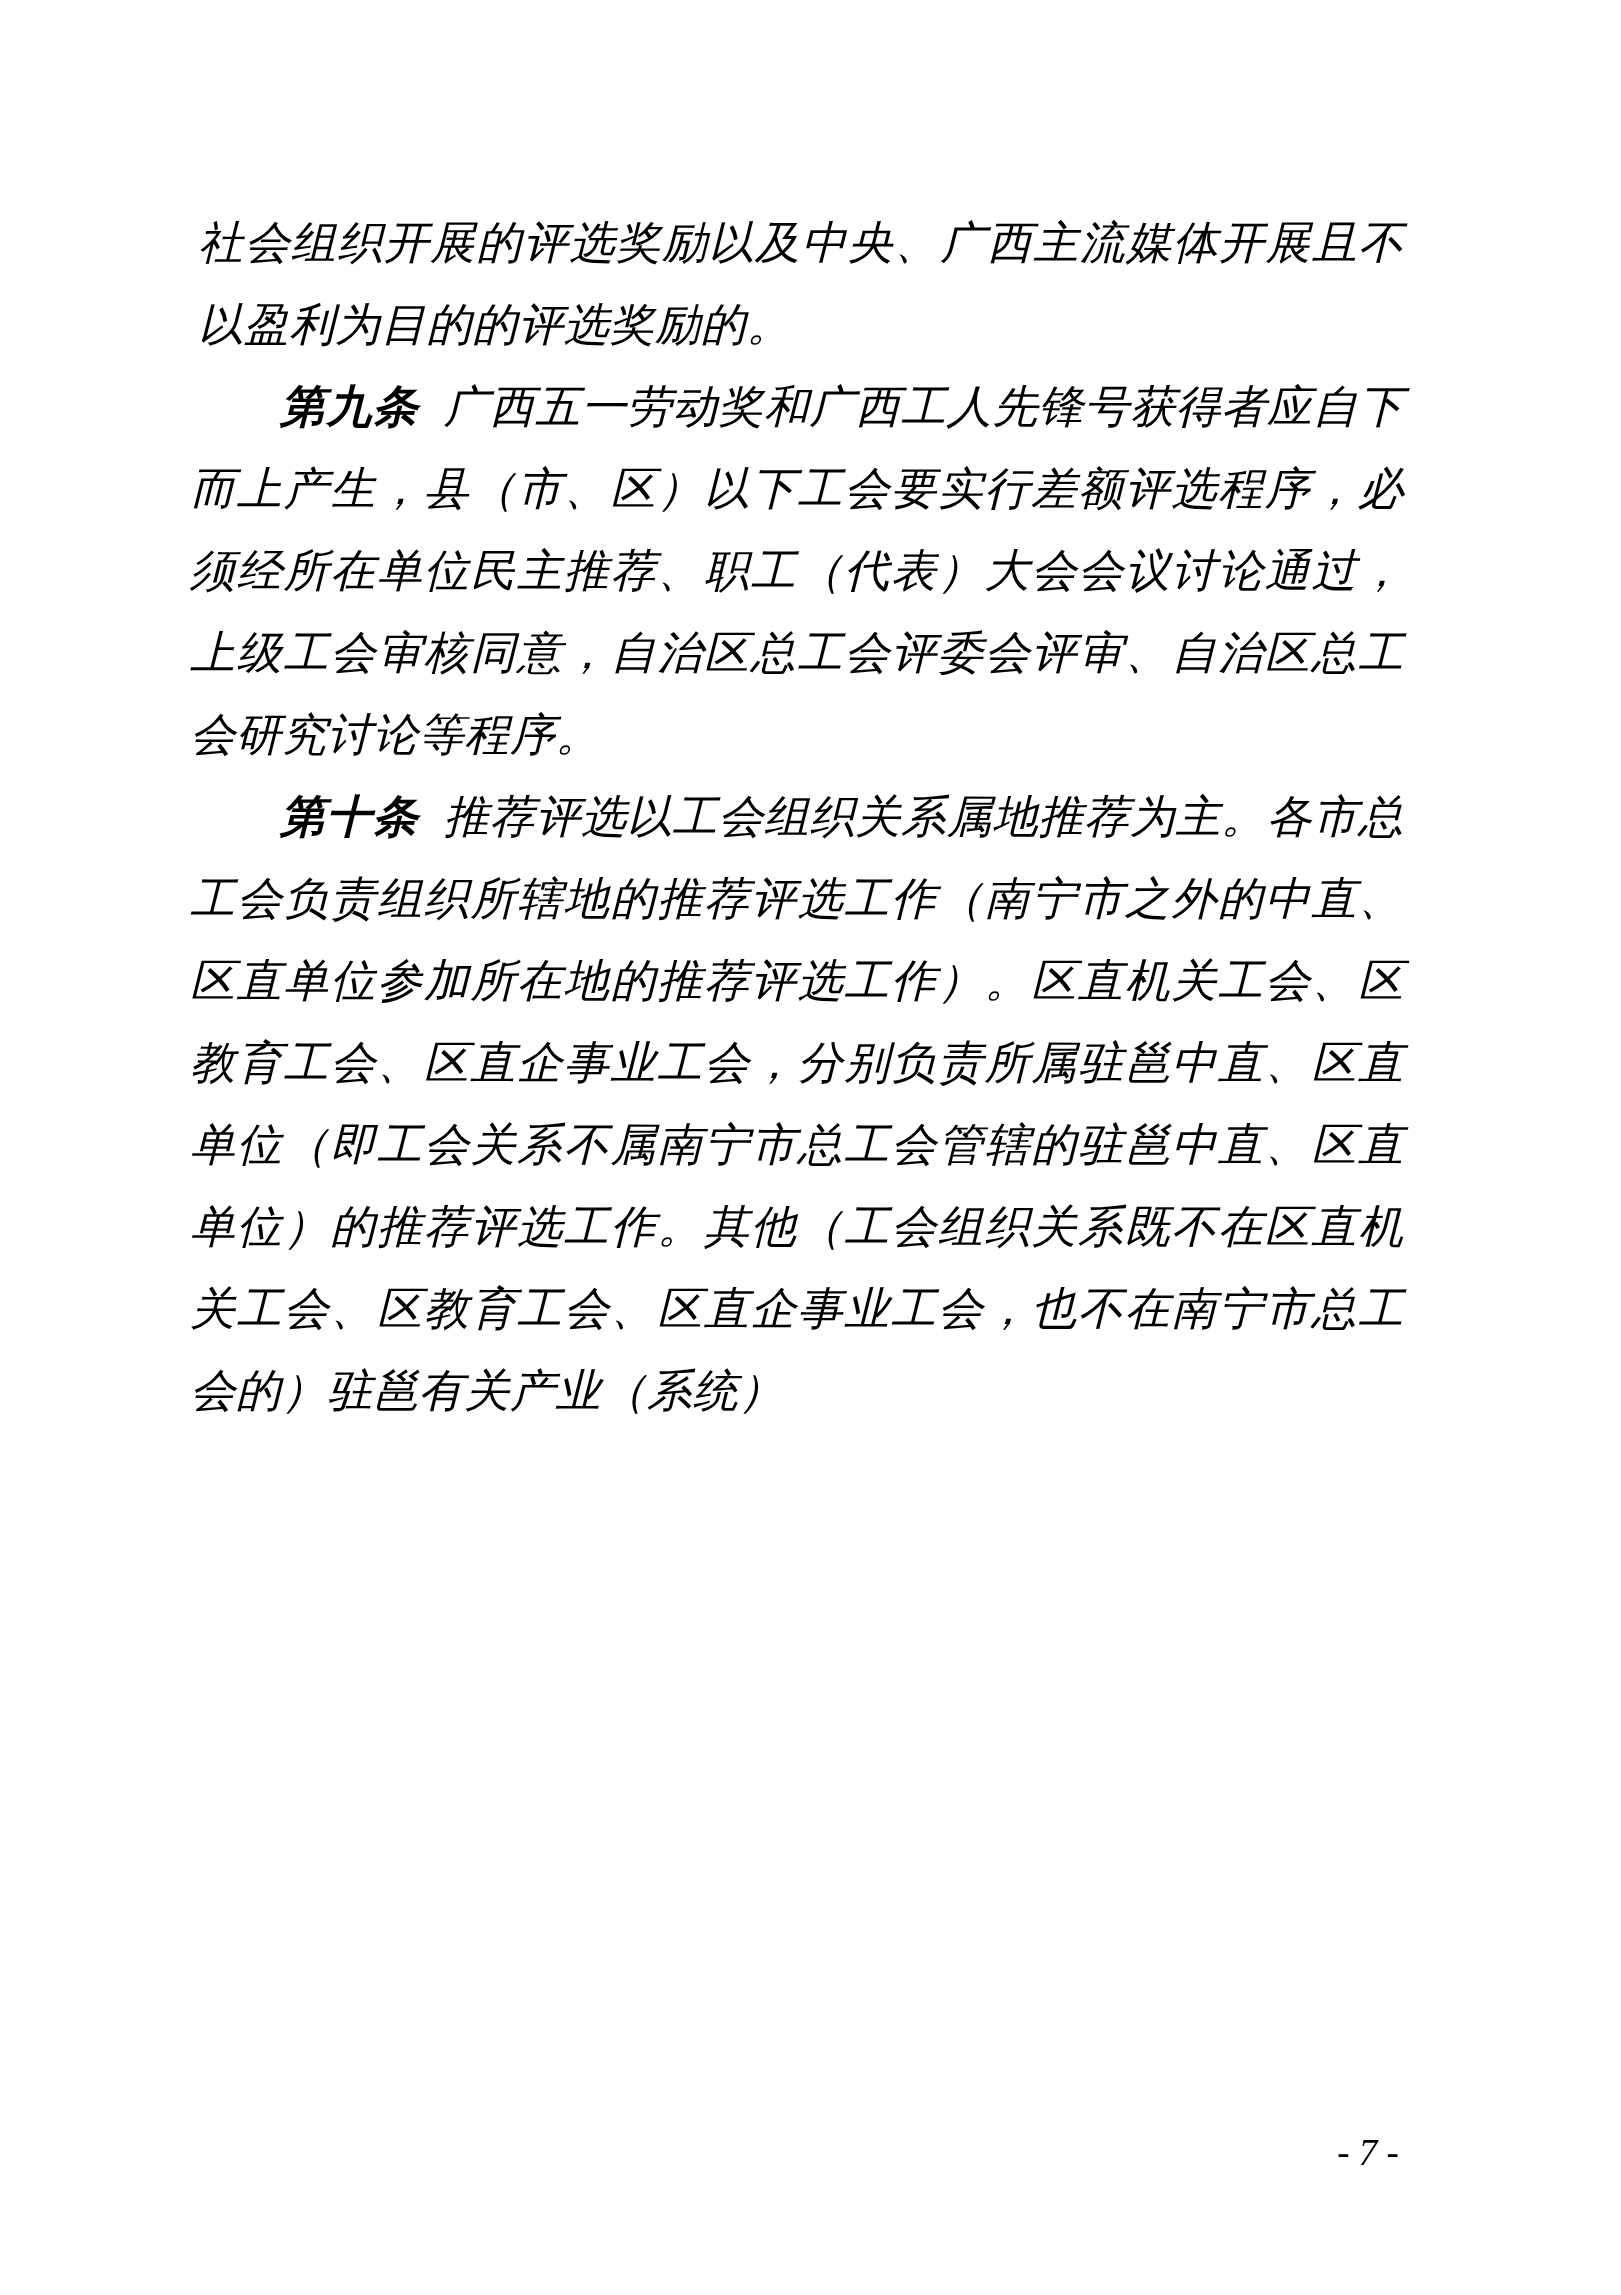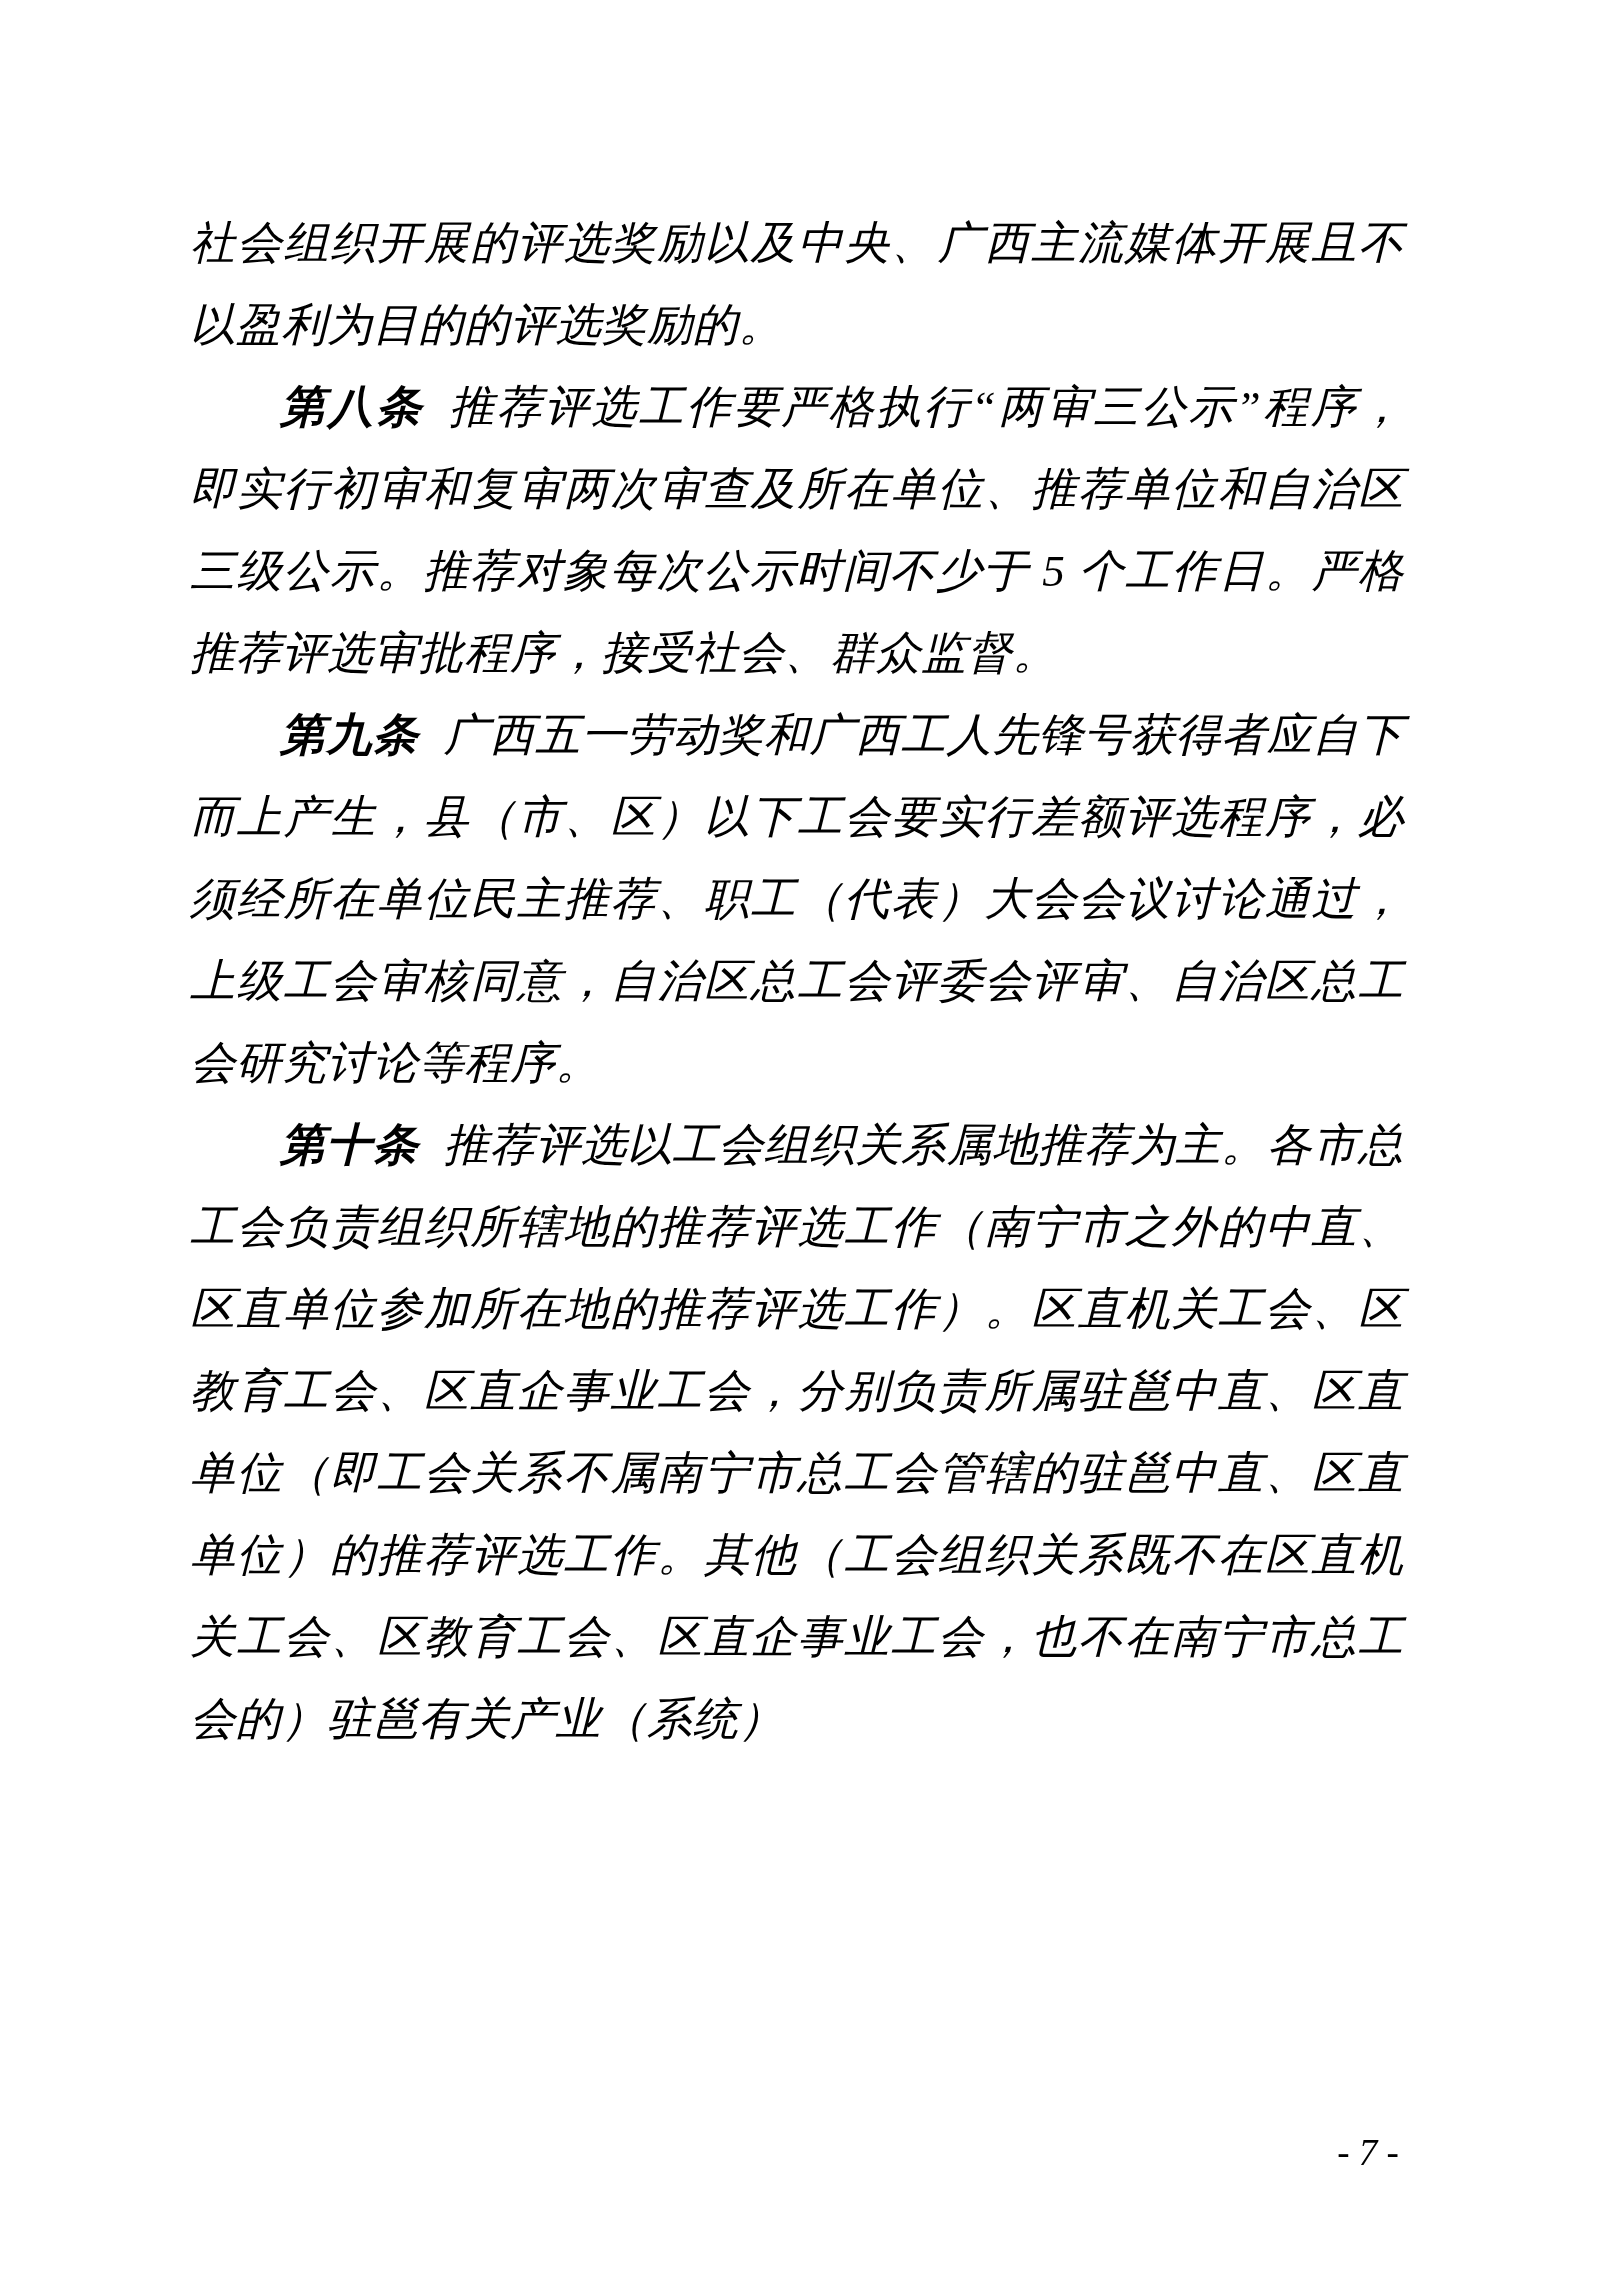--- a/index.html
+++ b/index.html
@@ -30,20 +30,21 @@
   }
   .text-block p {
     margin: 0;
     padding: 0;
   }
   p.indent {
     text-indent: 2em;
   }
   p.no-indent {
     text-indent: 0;
+    margin-left: 8px;
   }
   .article-heading {
     font-family: "Liberation Sans", "DejaVu Sans", sans-serif;
     font-weight: bold;
     font-style: italic;
     margin-right: 0.55em;
     letter-spacing: 1.3px;
   }
   .page-number {
     position: absolute;
@@ -61,21 +62,20 @@
 </head>
 <body>
 
 <div class="page">
 
   <div class="text-block">
 
     <p class="no-indent"><span>社会组织开展的评选奖励以及中央、广西主流媒体开展且不以盈利为目的的评选奖励的。</span></p>
 
 
-    <p class="indent"><b class="article-heading">第八条</b><span>推荐评选工作要严格执行“两审三公示”程序，即实行初审和复审两次审查及所在单位、推荐单位和自治区三级公示。推荐对象每次公示时间不少于 5 个工作日。严格推荐评选审批程序，接受社会、群众监督。</span></p>
 
     <p class="indent"><b class="article-heading">第九条</b><span>广西五一劳动奖和广西工人先锋号获得者应自下而上产生，县（市、区）以下工会要实行差额评选程序，必须经所在单位民主推荐、职工（代表）大会会议讨论通过，上级工会审核同意，自治区总工会评委会评审、自治区总工会研究讨论等程序。</span></p>
 
     <p class="indent"><b class="article-heading">第十条</b><span>推荐评选以工会组织关系属地推荐为主。各市总工会负责组织所辖地的推荐评选工作（南宁市之外的中直、区直单位参加所在地的推荐评选工作）。区直机关工会、区教育工会、区直企事业工会，分别负责所属驻邕中直、区直单位（即工会关系不属南宁市总工会管辖的驻邕中直、区直单位）的推荐评选工作。其他（工会组织关系既不在区直机关工会、区教育工会、区直企事业工会，也不在南宁市总工会的）驻邕有关产业（系统）</span></p>
 
   </div>
 
   <div class="page-number">- 7 -</div>
 
 </div>

